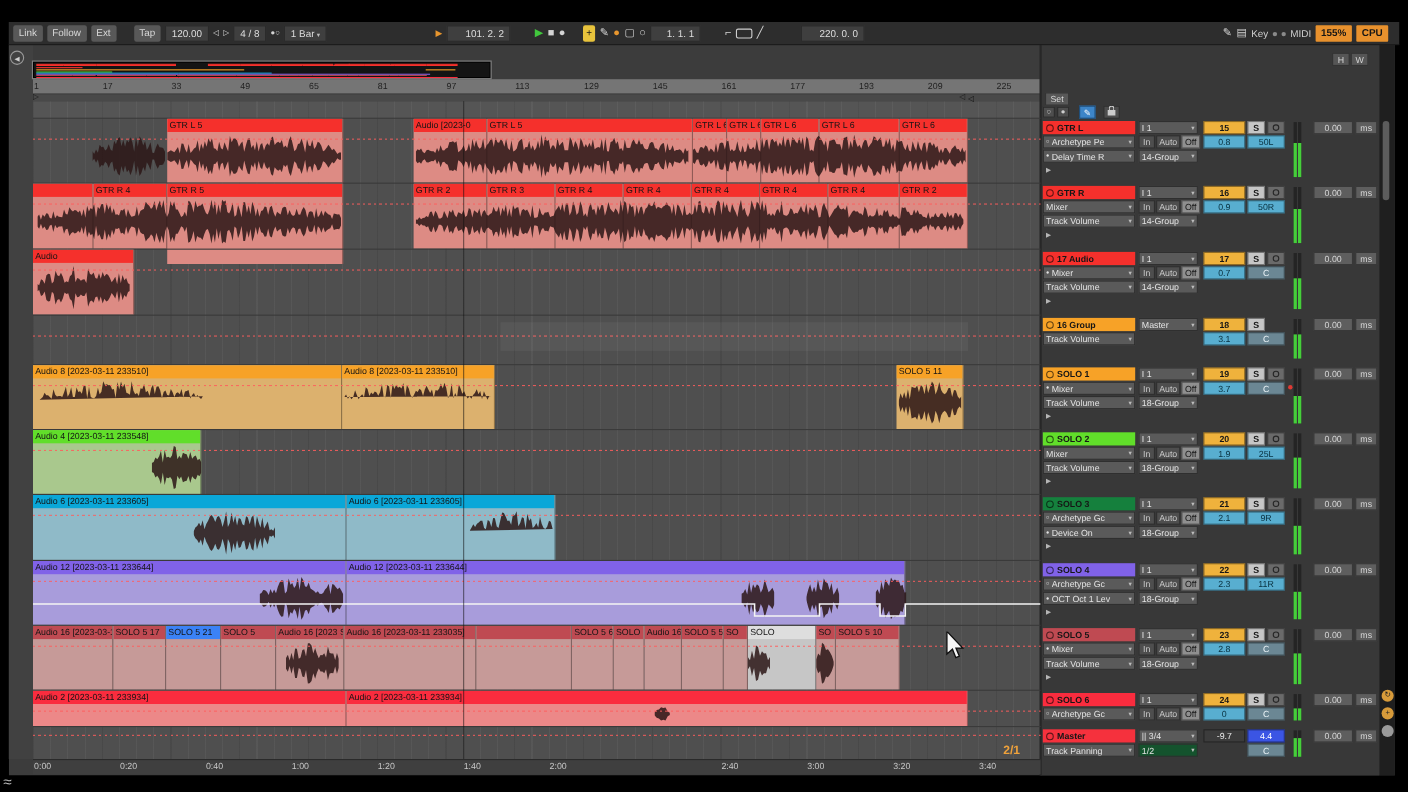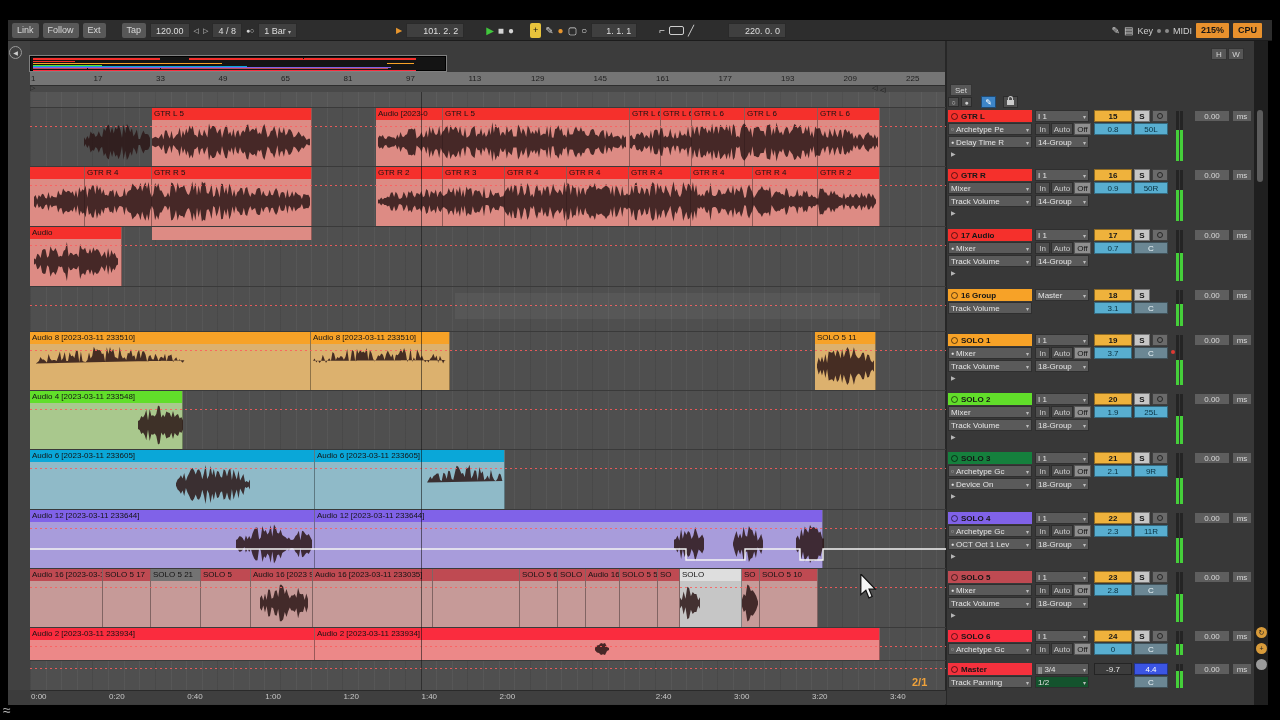--- a/index.html
+++ b/index.html
@@ -59,21 +59,21 @@
       <span class="sp26"></span>
       <span class="val" style="width:58px;text-align:right">220. 0. 0</span>
     </div>
     <div class="tr">
       <span class="gly">✎</span>
       <span class="gly">▤</span>
       <span style="color:#cfcfcf;font-size:9px">Key</span>
       <span class="dotsm"></span>
       <span class="dotsm"></span>
       <span style="color:#cfcfcf;font-size:9px">MIDI</span>
-      <span class="chip-or">215%</span>
+      <span class="chip-or">155%</span>
       <span class="chip-or">CPU</span>
     </div>
   </div>
 
 <div style="position: absolute; left: 8px; top: 20px; width: 1264px; height: 685px; background: rgb(60, 60, 60);"></div>
     <div style="position: absolute; left: 0px; top: 0px; width: 1280px; height: 20px; background: rgb(0, 0, 0);"></div>
     <div style="position: absolute; left: 0px; top: 705px; width: 1280px; height: 15px; background: rgb(0, 0, 0);"></div>
     <div style="position: absolute; left: 0px; top: 0px; width: 8px; height: 720px; background: rgb(0, 0, 0);"></div>
     <div style="position: absolute; left: 1268px; top: 0px; width: 12px; height: 720px; background: rgb(0, 0, 0);"></div>
     <div style="position: absolute; left: 8px; top: 41px; width: 22px; height: 649px; background: rgb(65, 65, 65);"></div>
@@ -662,21 +662,21 @@
     <div style="position: absolute; left: 1194px; top: 512px; width: 36px; height: 12px; background: rgb(94, 94, 94); color: rgb(217, 217, 217); font-size: 8px; line-height: 12px; text-align: center; border: 1px solid rgba(0, 0, 0, 0.4); overflow: hidden;">0.00</div>
     <div style="position: absolute; left: 1232px; top: 512px; width: 20px; height: 12px; background: rgb(94, 94, 94); color: rgb(217, 217, 217); font-size: 8px; line-height: 12px; text-align: center; border: 1px solid rgba(0, 0, 0, 0.4); overflow: hidden;">ms</div>
     <div style="position: absolute; left: 30px; top: 568px; width: 916px; height: 1px; background: rgb(58, 58, 58);"></div>
     <div style="position: absolute; left: 30px; top: 569px; width: 73px; height: 58px; background: rgb(198, 154, 152); border-right: 1px solid rgba(0, 0, 0, 0.35); overflow: hidden;">
       <div style="height: 12px; background: rgb(191, 74, 82); font-size: 8px; line-height: 12px; color: rgb(20, 20, 20); padding-left: 2px; white-space: nowrap; overflow: hidden;">Audio 16 [2023-03-1</div>
     </div>
     <div style="position: absolute; left: 103px; top: 569px; width: 48px; height: 58px; background: rgb(198, 154, 152); border-right: 1px solid rgba(0, 0, 0, 0.35); overflow: hidden;">
       <div style="height: 12px; background: rgb(191, 74, 82); font-size: 8px; line-height: 12px; color: rgb(20, 20, 20); padding-left: 2px; white-space: nowrap; overflow: hidden;">SOLO 5 17</div>
     </div>
     <div style="position: absolute; left: 151px; top: 569px; width: 50px; height: 58px; background: rgb(198, 154, 152); border-right: 1px solid rgba(0, 0, 0, 0.35); overflow: hidden;">
-      <div style="height: 12px; background: #737373; font-size: 8px; line-height: 12px; color: rgb(20, 20, 20); padding-left: 2px; white-space: nowrap; overflow: hidden;">SOLO 5 21</div>
+      <div style="height: 12px; background: #3b82f6; font-size: 8px; line-height: 12px; color: rgb(20, 20, 20); padding-left: 2px; white-space: nowrap; overflow: hidden;">SOLO 5 21</div>
     </div>
     <div style="position: absolute; left: 201px; top: 569px; width: 50px; height: 58px; background: rgb(198, 154, 152); border-right: 1px solid rgba(0, 0, 0, 0.35); overflow: hidden;">
       <div style="height: 12px; background: rgb(191, 74, 82); font-size: 8px; line-height: 12px; color: rgb(20, 20, 20); padding-left: 2px; white-space: nowrap; overflow: hidden;">SOLO 5</div>
     </div>
     <div style="position: absolute; left: 251px; top: 569px; width: 62px; height: 58px; background: rgb(198, 154, 152); border-right: 1px solid rgba(0, 0, 0, 0.35); overflow: hidden;">
       <div style="height: 12px; background: rgb(191, 74, 82); font-size: 8px; line-height: 12px; color: rgb(20, 20, 20); padding-left: 2px; white-space: nowrap; overflow: hidden;">Audio 16 [2023 S</div>
     </div>
     <div style="position: absolute; left: 313px; top: 569px; width: 120px; height: 58px; background: rgb(198, 154, 152); border-right: 1px solid rgba(0, 0, 0, 0.35); overflow: hidden;">
       <div style="height: 12px; background: rgb(191, 74, 82); font-size: 8px; line-height: 12px; color: rgb(20, 20, 20); padding-left: 2px; white-space: nowrap; overflow: hidden;">Audio 16 [2023-03-11 233035]</div>
     </div>

